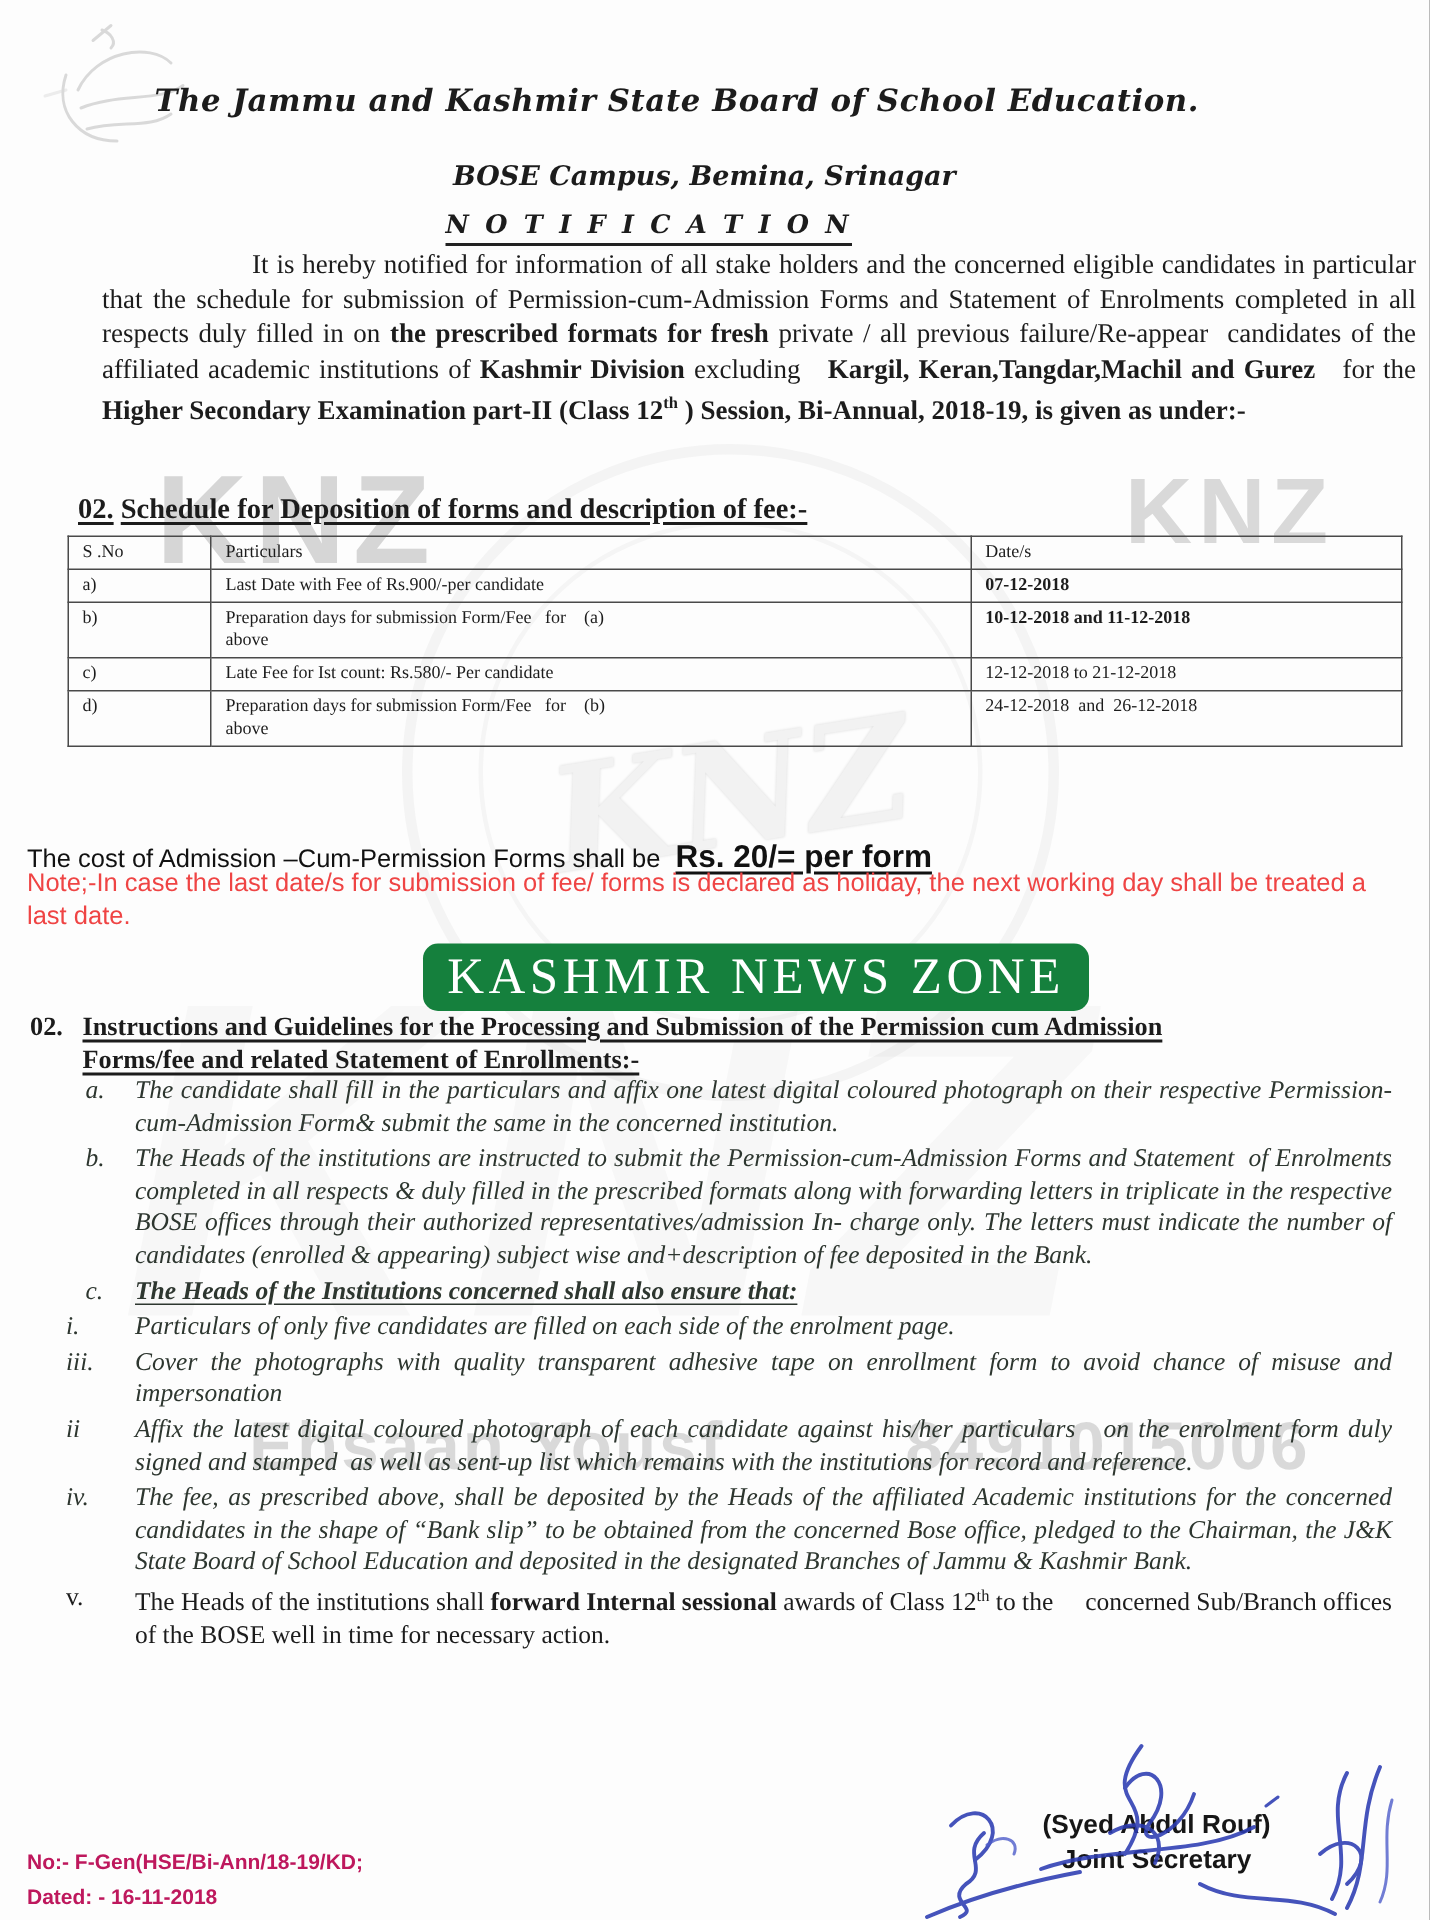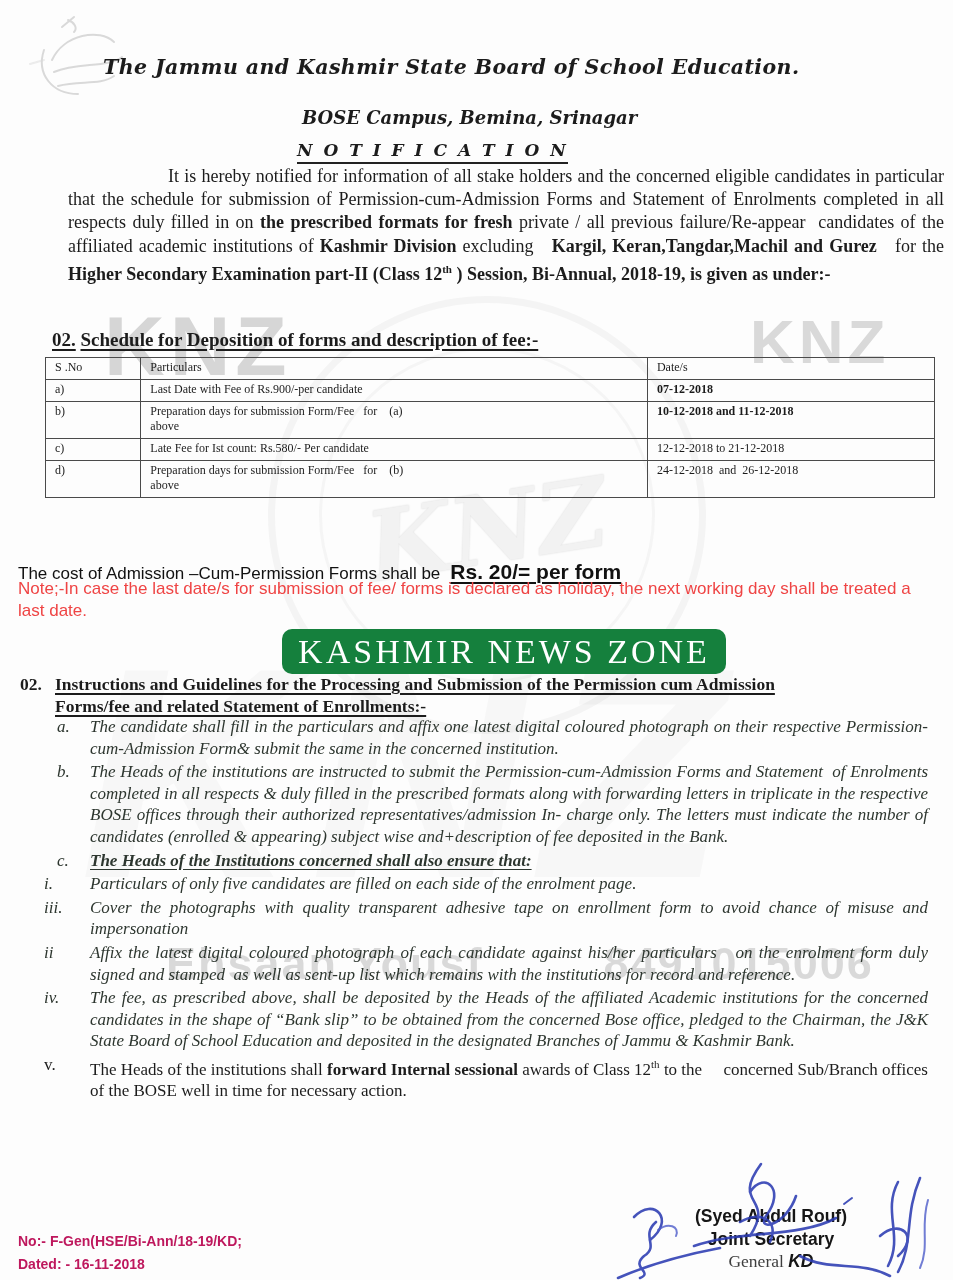--- a/index.html
+++ b/index.html
@@ -194,21 +194,20 @@
   </div>
 
   <div class="abs footer">
     <div>No:- F-Gen(HSE/Bi-Ann/18-19/KD;</div>
     <div>Dated: - 16-11-2018</div>
   </div>
 
   <div class="abs sig">
     <div>(Syed Abdul Rouf)</div>
     <div>Joint Secretary</div>
-    <div><span class="dept-word">General </span><span class="dept-kd">KD</span></div>
   </div>
 
   <svg class="abs sig-svg" width="355" height="120" viewBox="0 0 355 120">
     <g fill="none" stroke="#2c3cb2" stroke-width="2.6" opacity="0.88" stroke-linecap="round">
       <path d="M58,62 C42,76 62,86 46,96 C32,108 56,112 42,118"></path>
       <path d="M36,57 C56,36 78,60 52,80"></path>
       <path d="M20,118 C52,104 90,94 122,88"></path>
       <path d="M163,4 C132,46 178,36 152,76"></path>
       <path d="M152,32 C167,10 188,30 168,56 C158,72 188,66 198,36"></path>
       <path d="M142,62 C162,50 182,60 172,82"></path>

